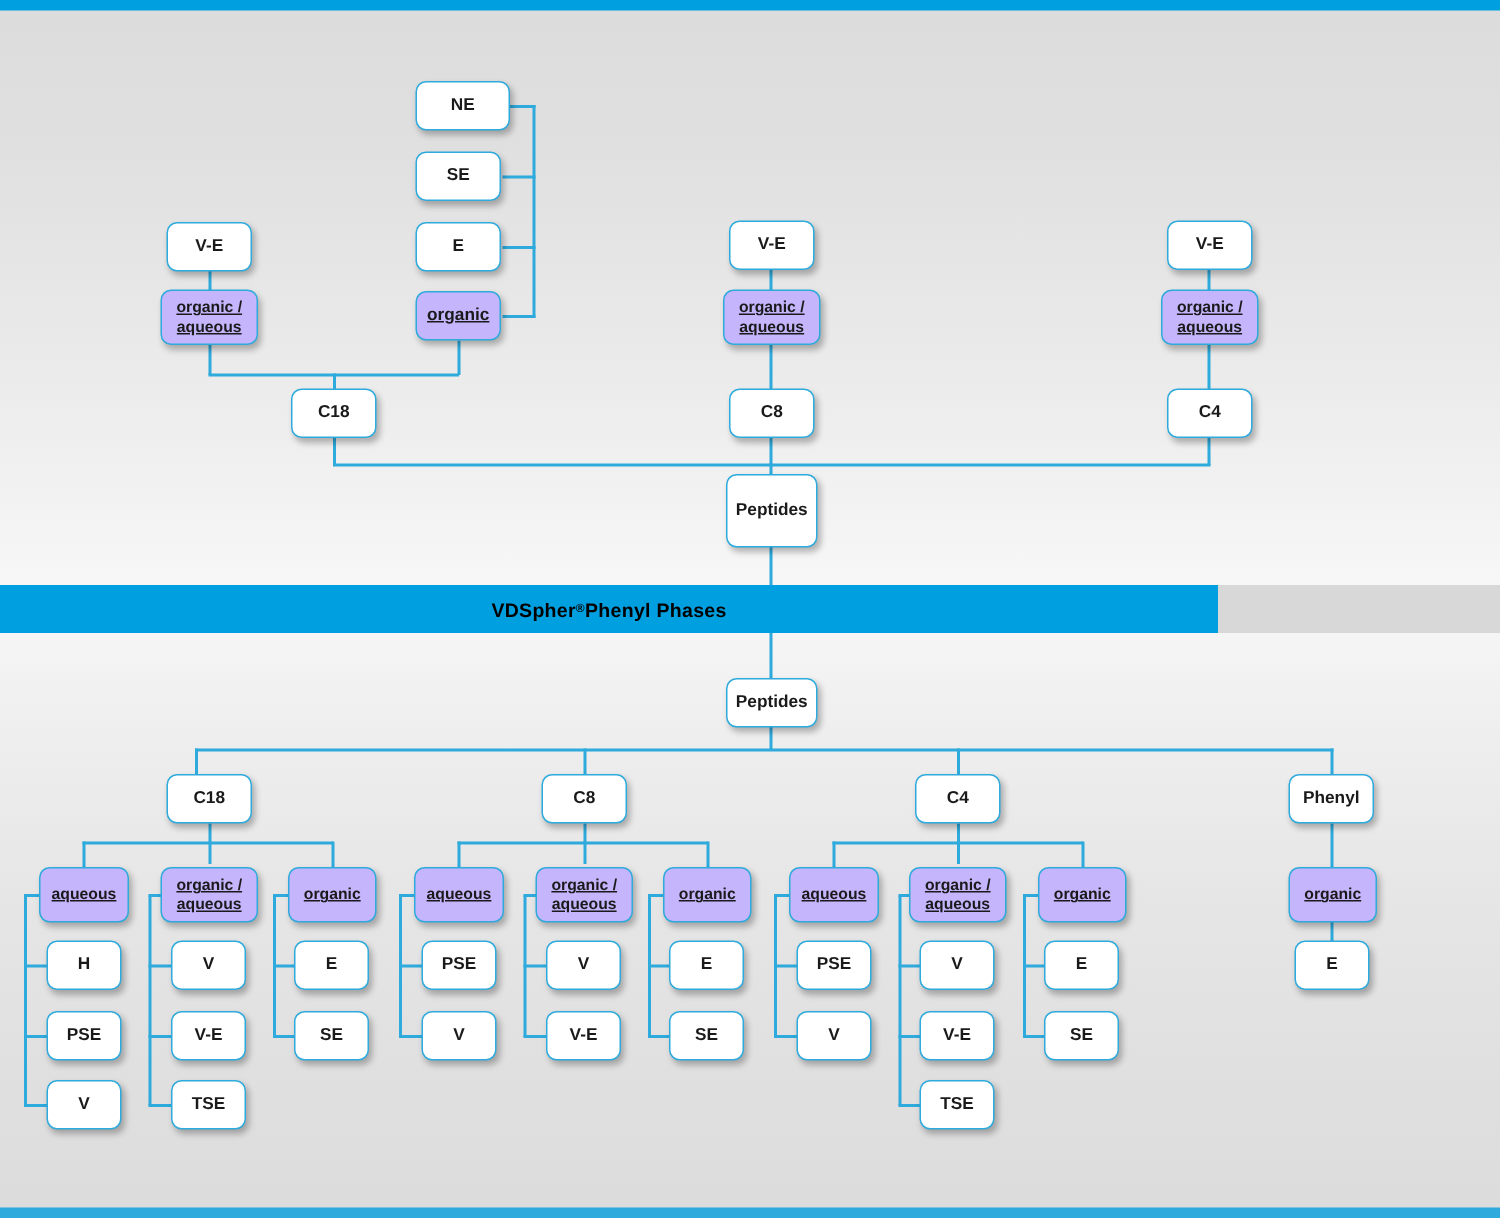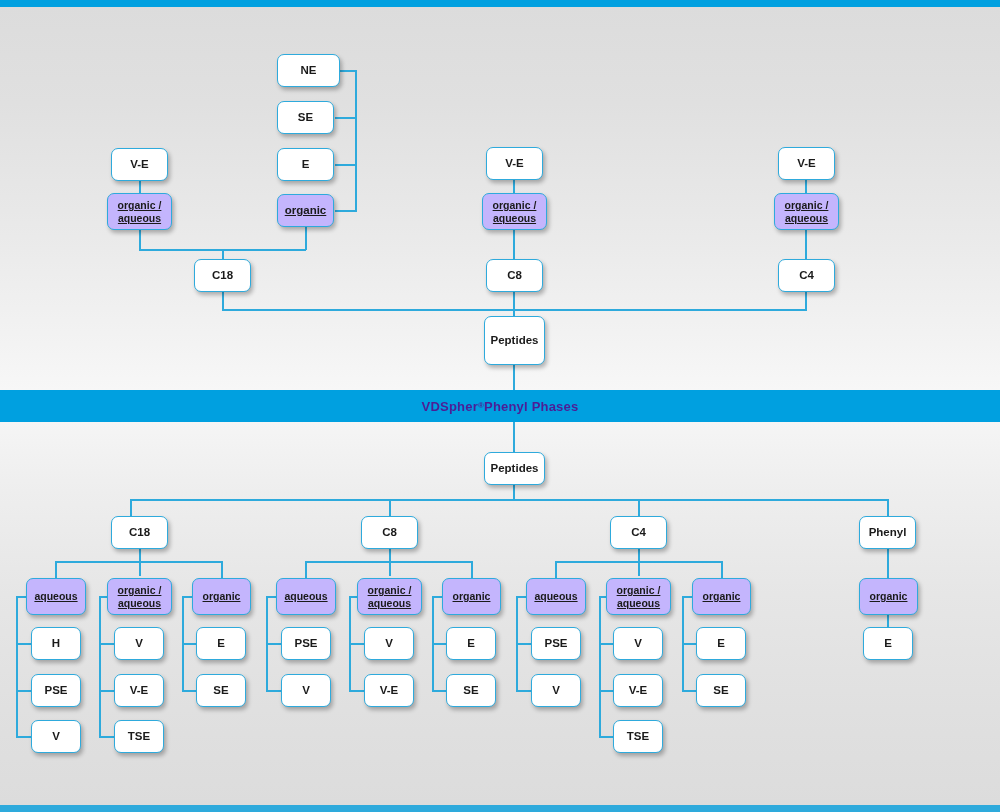--- a/index.html
+++ b/index.html
@@ -44,23 +44,23 @@
     position: absolute;
     left: 0; top: 422px;
     width: 1000px; height: 383px;
     background: linear-gradient(to bottom, #f5f5f5 0%, #eeeeee 18%, #e6e6e6 45%, #e0e0e0 75%, #dcdcdc 100%);
   }
 
   
   .banner {
     position: absolute;
     left: 0; top: 390px;
-    width: 1000px; height: 32px;
+    width: 812px; height: 32px;
     background: #00a0e0;
-    color: #4c1d95;
+    color: #000000;
     font-size: 13px;
     font-weight: bold;
     letter-spacing: 0.2px;
     display: flex;
     align-items: center;
     justify-content: center;
   }
   .banner sup {
     font-size: 8px;
     vertical-align: super;

